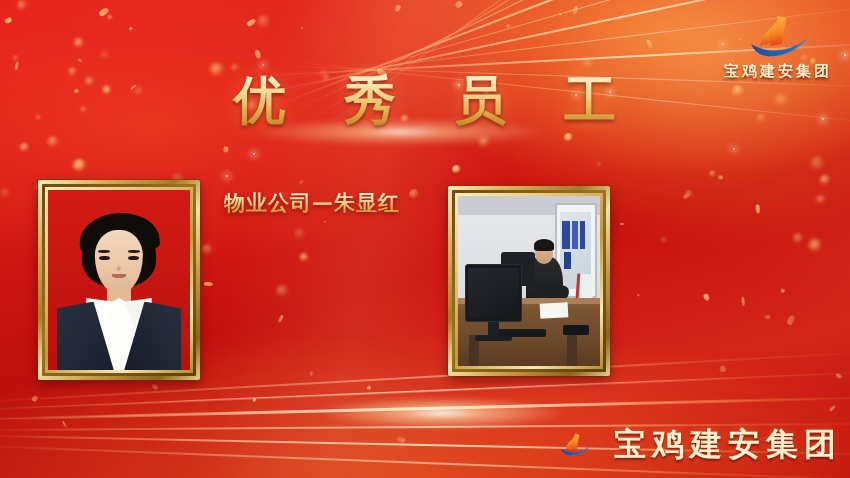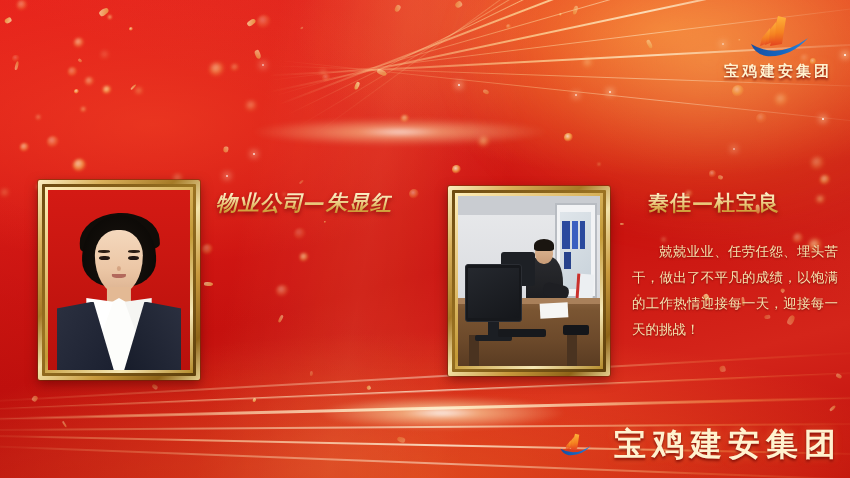--- a/index.html
+++ b/index.html
@@ -348,20 +348,21 @@
       <div class="dot" style="left: 732.8px; top: 147.9px; width: 2px; height: 2px; background: rgb(255, 255, 255); box-shadow: rgba(255, 235, 190, 0.85) 0px 0px 6px 2px; opacity: 0.58;"></div>
       <div class="dot" style="left: 574.7px; top: 94.2px; width: 2px; height: 2px; background: rgb(255, 255, 255); box-shadow: rgba(255, 235, 190, 0.85) 0px 0px 6px 2px; opacity: 0.71;"></div>
       <div class="dot" style="left: 262px; top: 63.8px; width: 2px; height: 2px; background: rgb(255, 255, 255); box-shadow: rgba(255, 235, 190, 0.85) 0px 0px 6px 2px; opacity: 0.64;"></div>
       <div class="dot" style="left: 721.8px; top: 42.9px; width: 2px; height: 2px; background: rgb(255, 255, 255); box-shadow: rgba(255, 235, 190, 0.85) 0px 0px 6px 2px; opacity: 0.54;"></div>
       <div class="dot" style="left: 608.6px; top: 91.3px; width: 2px; height: 2px; background: rgb(255, 255, 255); box-shadow: rgba(255, 235, 190, 0.85) 0px 0px 6px 2px; opacity: 0.83;"></div>
       <div class="dot" style="left: 843.7px; top: 53.6px; width: 2px; height: 2px; background: rgb(255, 255, 255); box-shadow: rgba(255, 235, 190, 0.85) 0px 0px 6px 2px; opacity: 1;"></div>
       <div class="dot" style="left: 821.7px; top: 117.5px; width: 2px; height: 2px; background: rgb(255, 255, 255); box-shadow: rgba(255, 235, 190, 0.85) 0px 0px 6px 2px; opacity: 0.92;"></div>
       <div class="dot" style="left: 226.3px; top: 175.3px; width: 2px; height: 2px; background: rgb(255, 255, 255); box-shadow: rgba(255, 235, 190, 0.85) 0px 0px 6px 2px; opacity: 0.77;"></div>
     </div>
 
+  <div class="title">优 秀 员 工</div>
 
   <div class="logo-top">
     <svg class="logo-mark" width="116" height="46" viewBox="0 0 116 46">
       <defs>
         <linearGradient id="sailg" x1="0" y1="0" x2="0" y2="1">
           <stop offset="0%" stop-color="#ffb23a"></stop>
             <stop offset="55%" stop-color="#f58220"></stop>
             <stop offset="100%" stop-color="#e4431f"></stop>
         </linearGradient>
         <linearGradient id="waveg" x1="0" y1="0" x2="1" y2="0">
@@ -395,21 +396,21 @@
         <div class="p-neck"></div>
         <div class="p-shirt"></div>
         <div class="p-collarL"></div>
             <div class="p-collarR"></div>
         <div class="p-jacketL"></div>
             <div class="p-jacketR"></div>
       </div>
     </div>
       </div>
   </div>
-  <div class="person-name" style="left:216px;top:189px;font-style:italic;">物业公司—朱显红</div>
+  <div class="person-name" style="left:224px;top:189px;">物业公司—朱显红</div>
 
   <div class="frame" style="left:448px;top:186px;width:162px;height:190px;">
     <div class="frame-inner">
         <div class="frame-inner2">
       <div class="photo">
         <div class="o-wall"></div>
             <div class="o-wall-top"></div>
         <div class="o-cab">
           <div class="o-cab-glass"></div>
           <div class="o-bind" style="left:14%"></div>
@@ -433,22 +434,20 @@
             </div>
         <div class="o-mon-stand"></div>
             <div class="o-mon-base"></div>
         <div class="o-kb"></div>
             <div class="o-phone"></div>
         <div class="o-paper"></div>
       </div>
     </div>
       </div>
   </div>
-  <div class="person-name" style="left:648px;top:189px;">秦佳—杜宝良</div>
-  <div class="person-desc" style="left:632px;top:238px;width:206px;">兢兢业业、任劳任怨、埋头苦干，做出了不平凡的成绩，以饱满的工作热情迎接每一天，迎接每一天的挑战！</div>
 
   <div class="logo-bottom">
     <svg class="logo-mark" width="62" height="54" viewBox="0 0 116 46">
       <path d="M58 2 L66 4 L62 30 L50 32 Z" fill="url(#sailg)"></path>
       <path d="M56 8 L48 18 L45 31 L55 27 Z" fill="url(#sailg)" opacity=".92"></path>
       <path d="M50 14 L42 24 L40 32 L49 29 Z" fill="url(#sailg)" opacity=".8"></path>
       <path d="M31 30 Q58 46 88 24 Q70 44 46 42 Q35 40 31 30 Z" fill="url(#waveg)"></path>
     </svg>
     <div>
       <div class="logo-cn">宝鸡建安集团</div>

